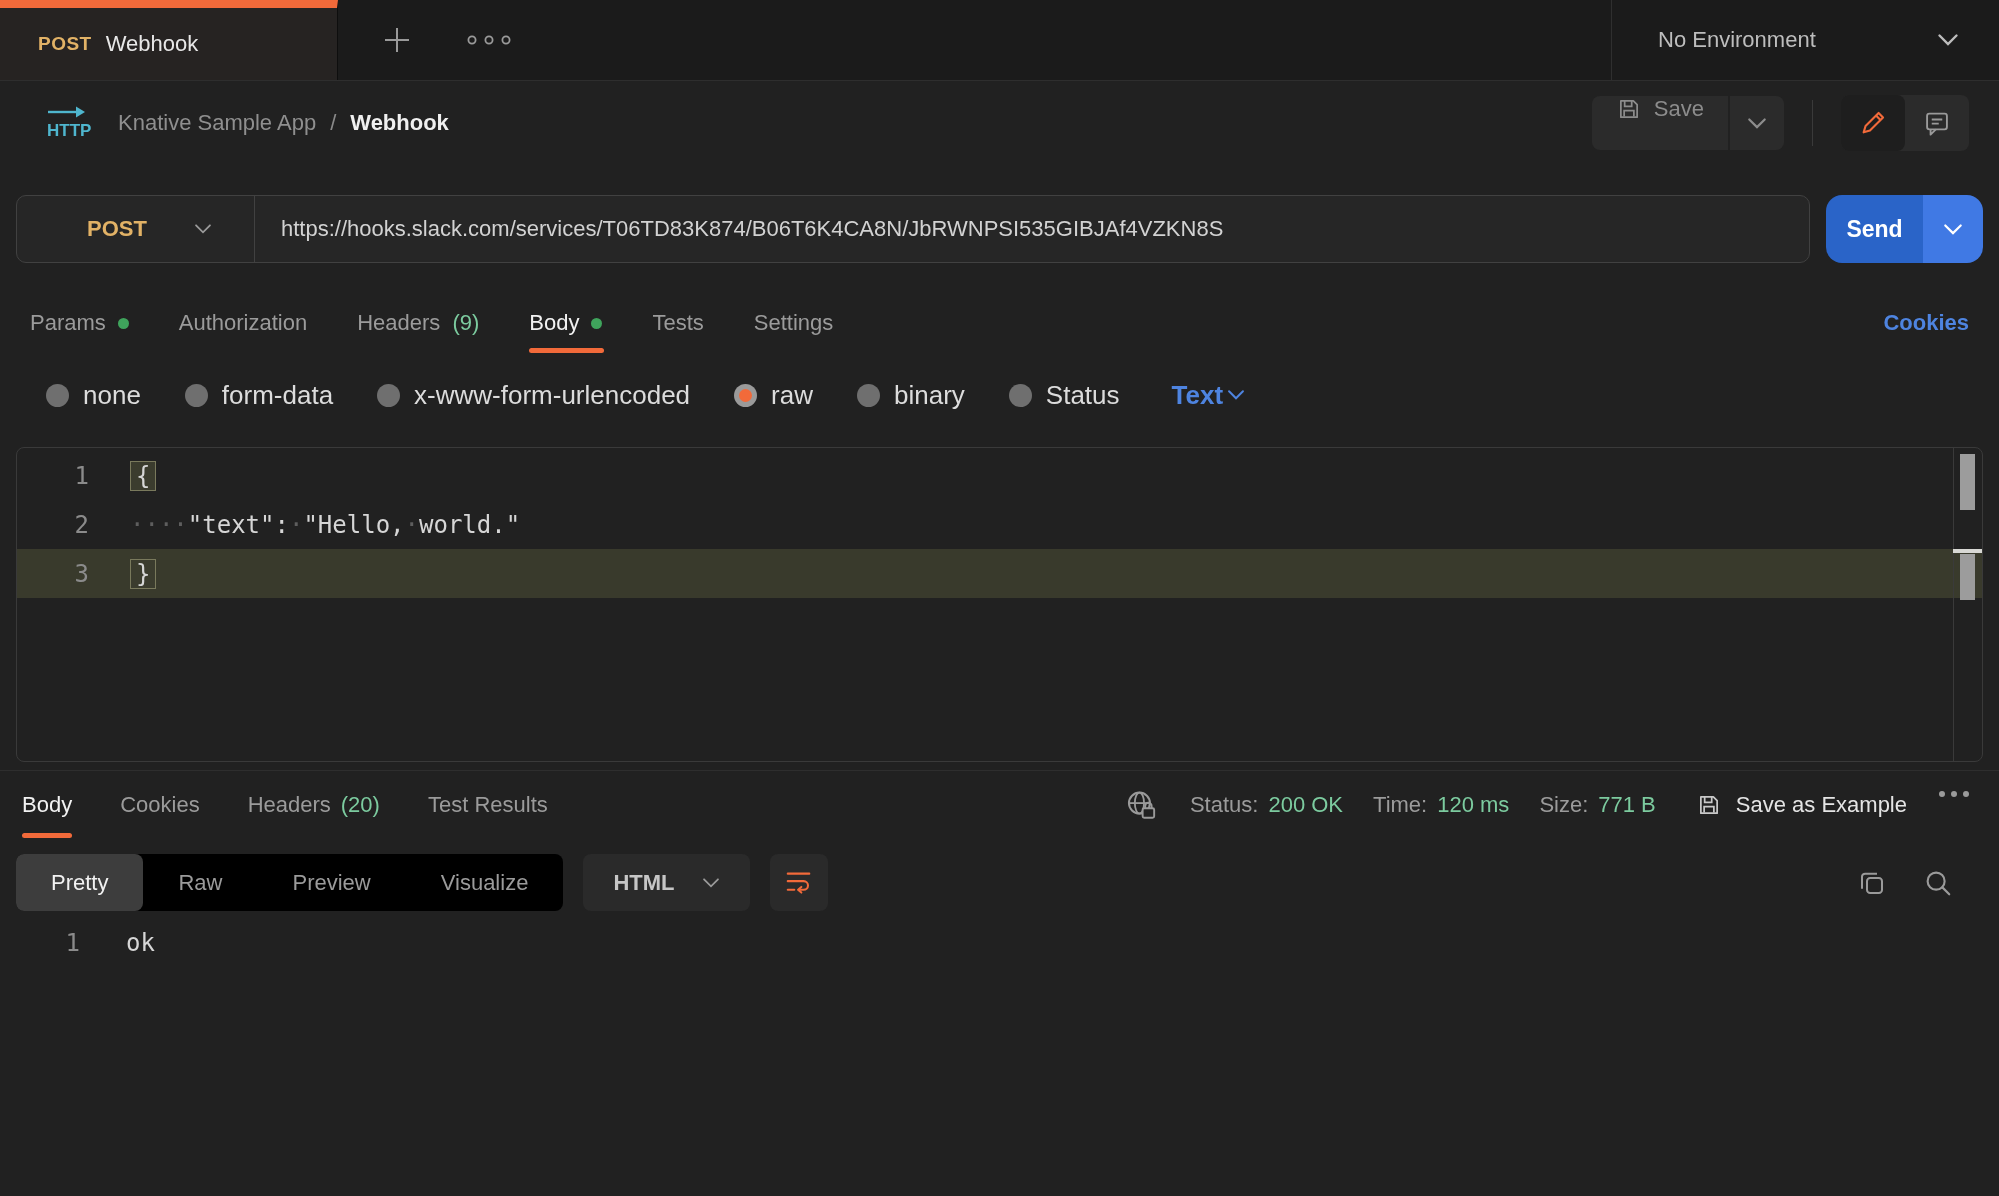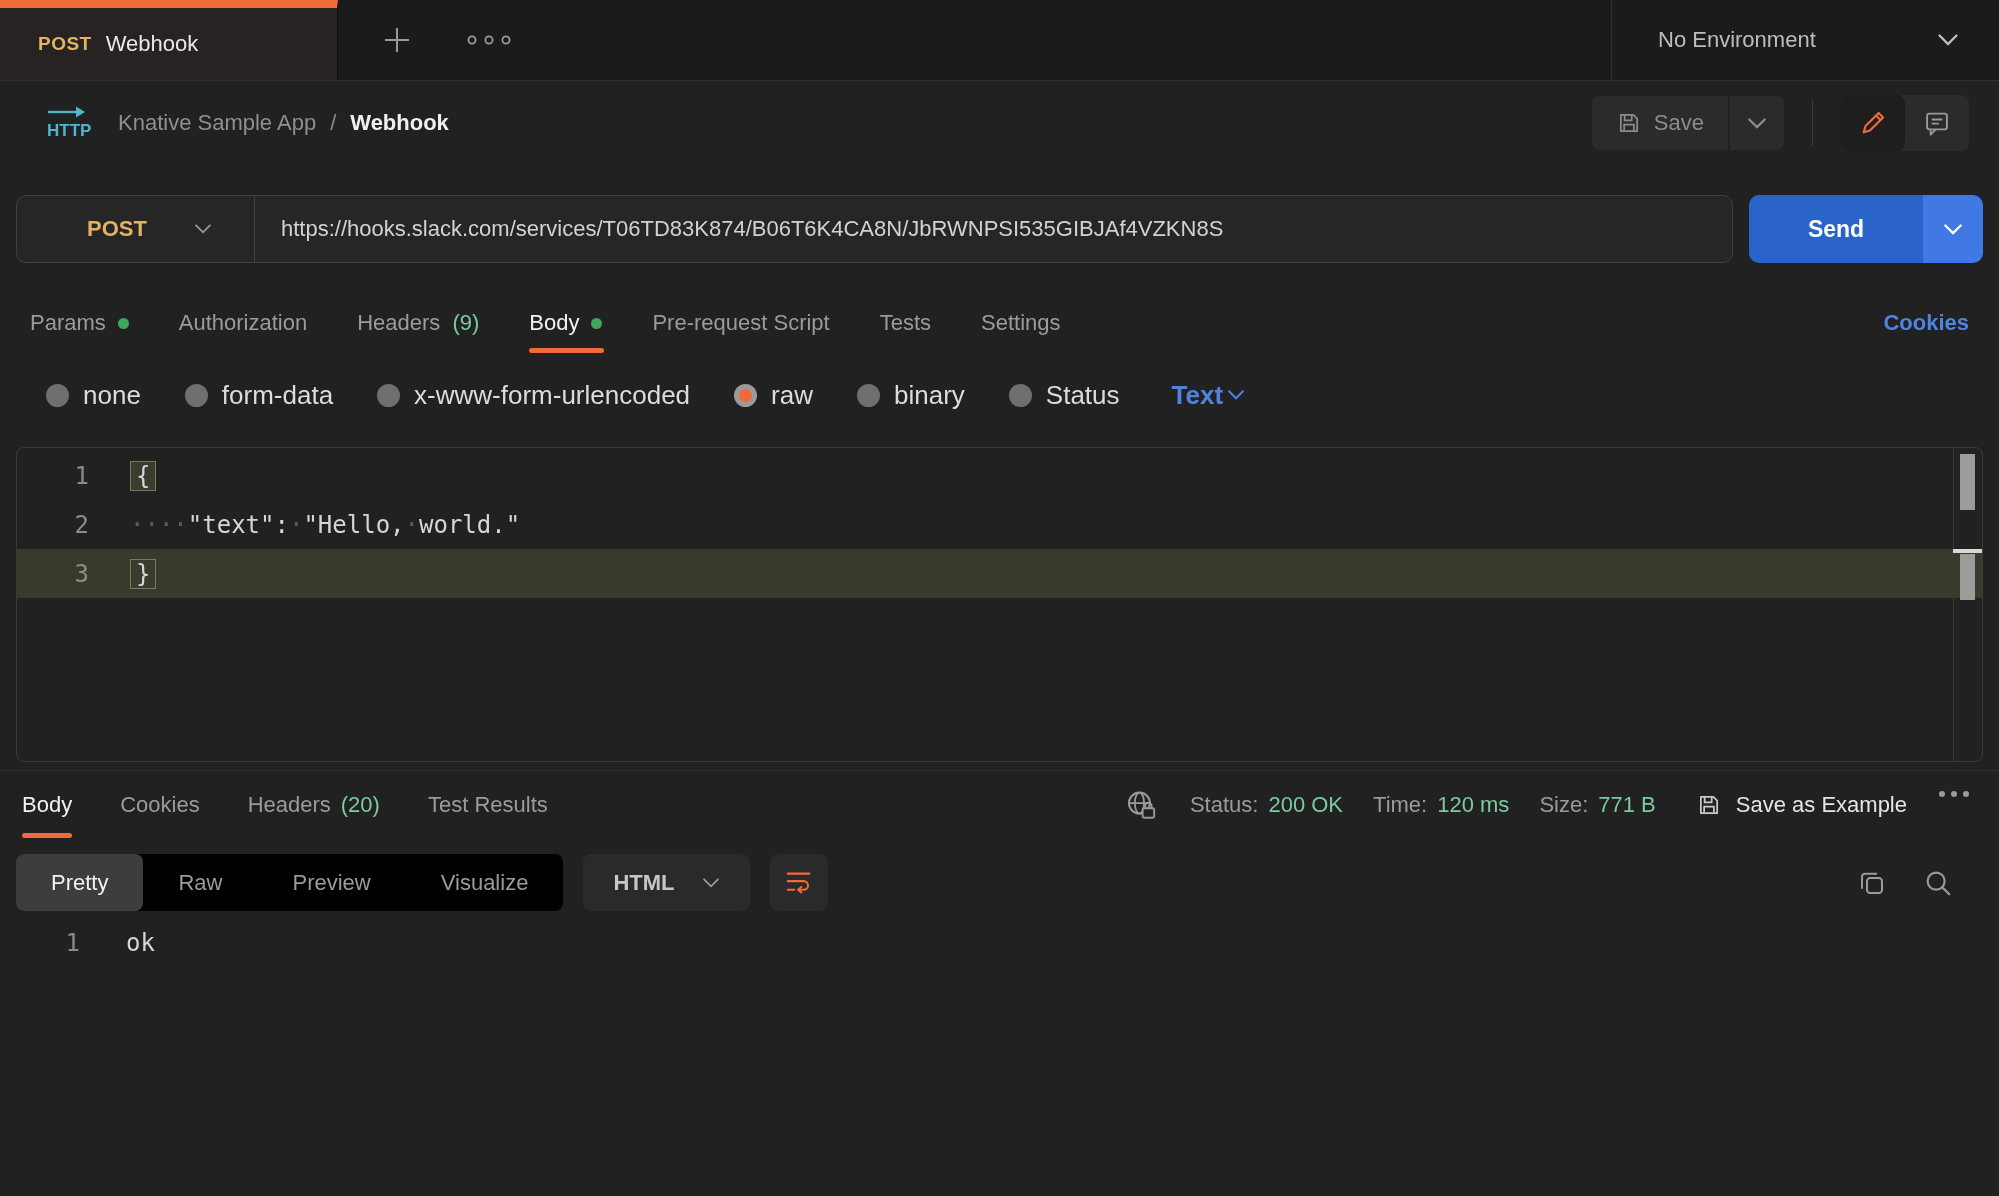--- a/index.html
+++ b/index.html
@@ -25,39 +25,39 @@
     justify-content:space-between; padding:0 40px 0 46px; color:#BDBDBD; font-size:22px;
   }
 
   
   .crumb-row { height:84px; display:flex; align-items:center; padding:0 30px 0 40px; }
   .crumb-row .sep { color:#8A8A8A; font-size:22px; margin:0 14px; }
   .crumb-collection { color:#8F8F8F; font-size:22px; margin-left:26px; }
   .crumb-request { color:#F0F0F0; font-size:22px; font-weight:700; }
   .spacer { flex:1; }
   .save-group { display:flex; border-radius:8px; overflow:hidden; }
-  .save-main { background:#2B2B2B; height:54px; display:flex; align-items:center; gap:12px;
+  .save-main { background:#2B2B2B; height:54px; display:flex; gap:12px;
     padding:0 24px; color:#8C8C8C; font-size:22px; }
   .save-caret { background:#2B2B2B; border-left:2px solid #212121; width:56px; height:54px;
     display:flex; align-items:center; justify-content:center; color:#8C8C8C; }
   .vdiv { width:1px; height:46px; background:#3A3A3A; margin:0 28px; }
   .iconpair { display:flex; background:#2B2B2B; border-radius:8px; }
   .iconbtn { width:64px; height:56px; display:flex; align-items:center; justify-content:center; color:#9A9A9A; }
   .iconbtn.selected { background:#1E1E1E; border-radius:8px; }
 
   
   .url-row { margin:30px 16px 0; display:flex; gap:16px; height:68px; }
   .url-bar { flex:1; display:flex; align-items:center; background:#262626;
     border:1px solid #414141; border-radius:10px; }
   .method-select { width:238px; height:100%; flex:none; display:flex; align-items:center;
     justify-content:space-between; padding:0 42px 0 70px; border-right:1px solid #414141;
     color:var(--post); font-size:22px; font-weight:700; }
   .method-select .chev { color:#9A9A9A; }
   .url-text { padding-left:26px; font-size:22px; color:#D2D2D2; white-space:nowrap; }
-  .send-btn { width:234px; flex:none; display:flex; border-radius:10px; overflow:hidden; }
+  .send-btn { width:157px; flex:none; display:flex; border-radius:16px; overflow:hidden; }
   .send-main { flex:1; background:var(--send); color:#FFFFFF; font-size:23px; font-weight:600;
     display:flex; align-items:center; justify-content:center; }
   .send-caret { width:60px; background:var(--send_light); color:#FFFFFF;
     display:flex; align-items:center; justify-content:center; }
 
   
   .req-tabs { margin-top:30px; height:60px; display:flex; align-items:center; gap:50px;
     padding:0 30px; font-size:22px; color:#9B9B9B; }
   .req-tab { position:relative; display:flex; align-items:center; gap:12px; height:100%; }
   .req-tab .count { color:var(--green); }
@@ -230,23 +230,20 @@
   </div>
   <div class="req-tab">
     <span>Headers</span>
     <span class="count">(9)</span>
   </div>
   <div class="req-tab active">
     <span>Body</span>
     <span class="gdot"></span>
   </div>
   <div class="req-tab">
-    <span>Pre-request Script</span>
-  </div>
-  <div class="req-tab">
     <span>Tests</span>
   </div>
   <div class="req-tab">
     <span>Settings</span>
   </div>
   <span class="cookies-link">Cookies</span>
 </div>
 
 <div class="radio-row">
   <div class="radio">

